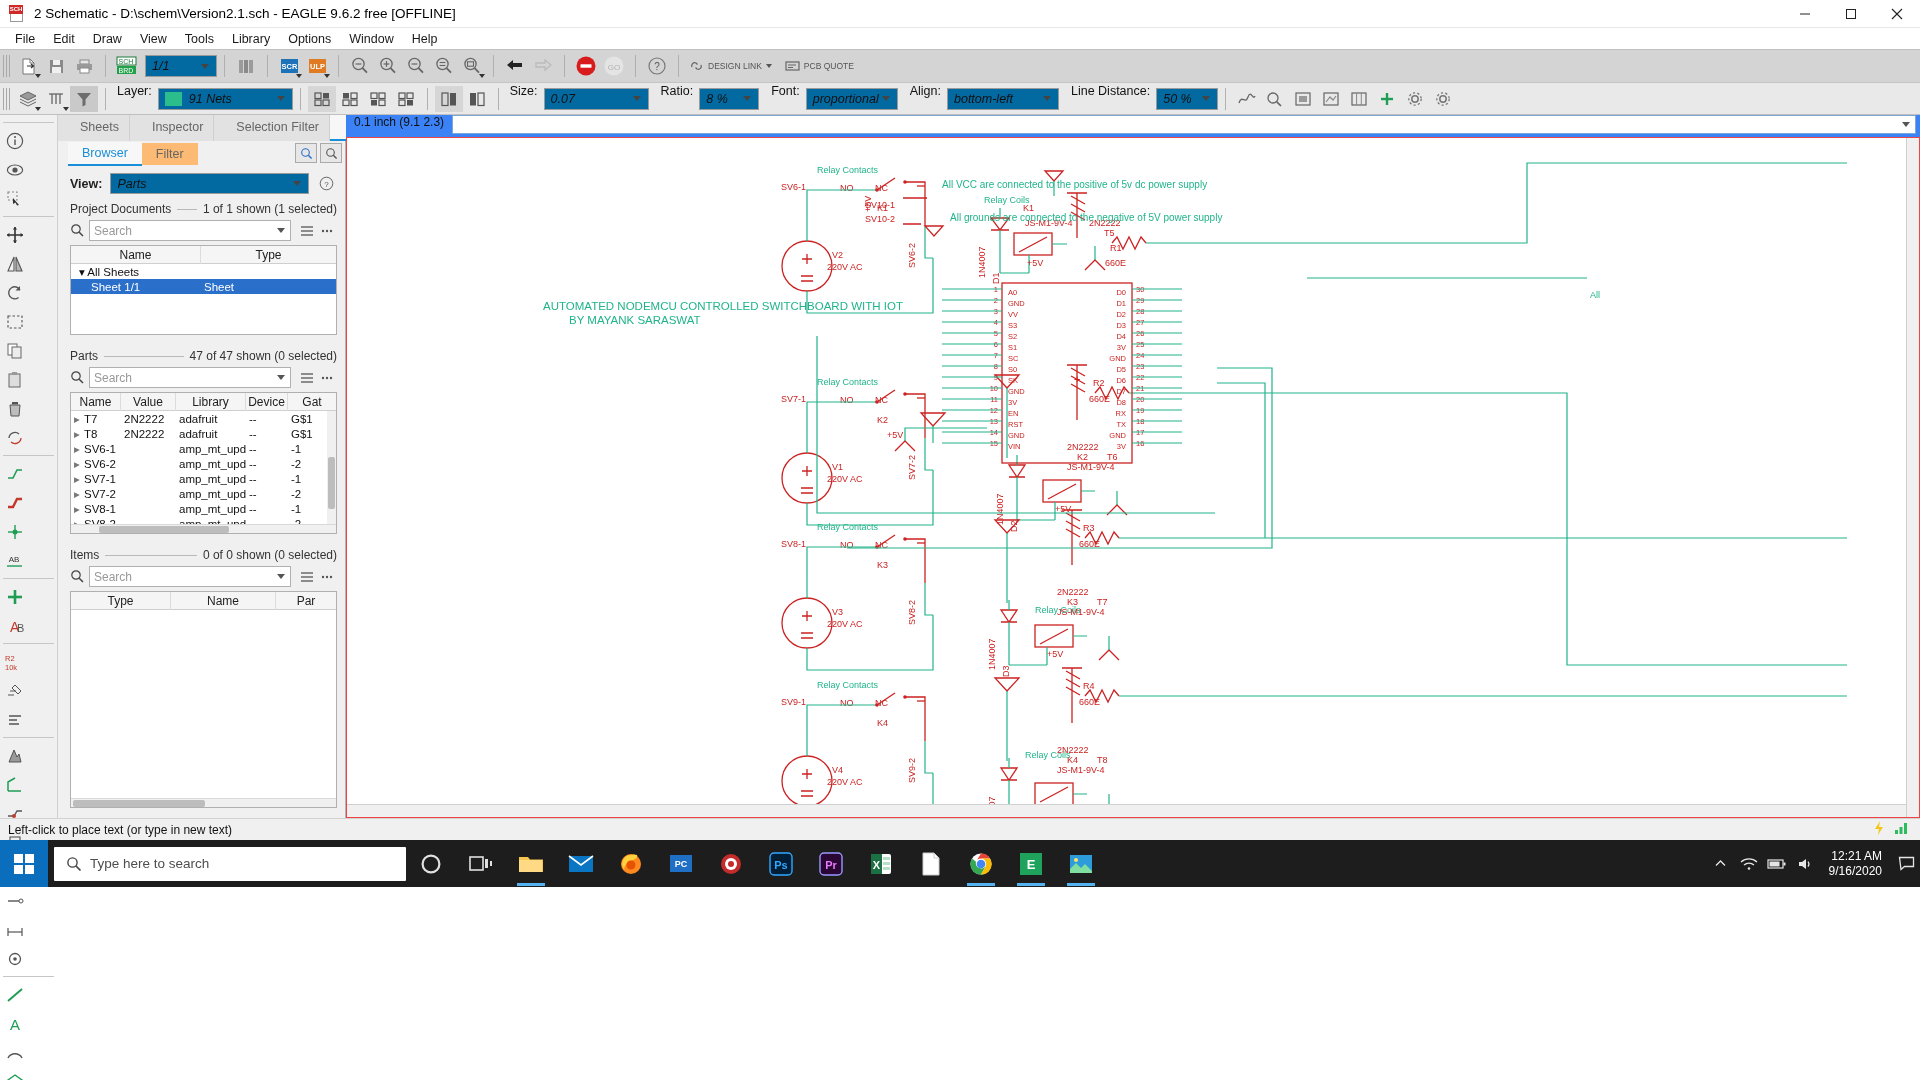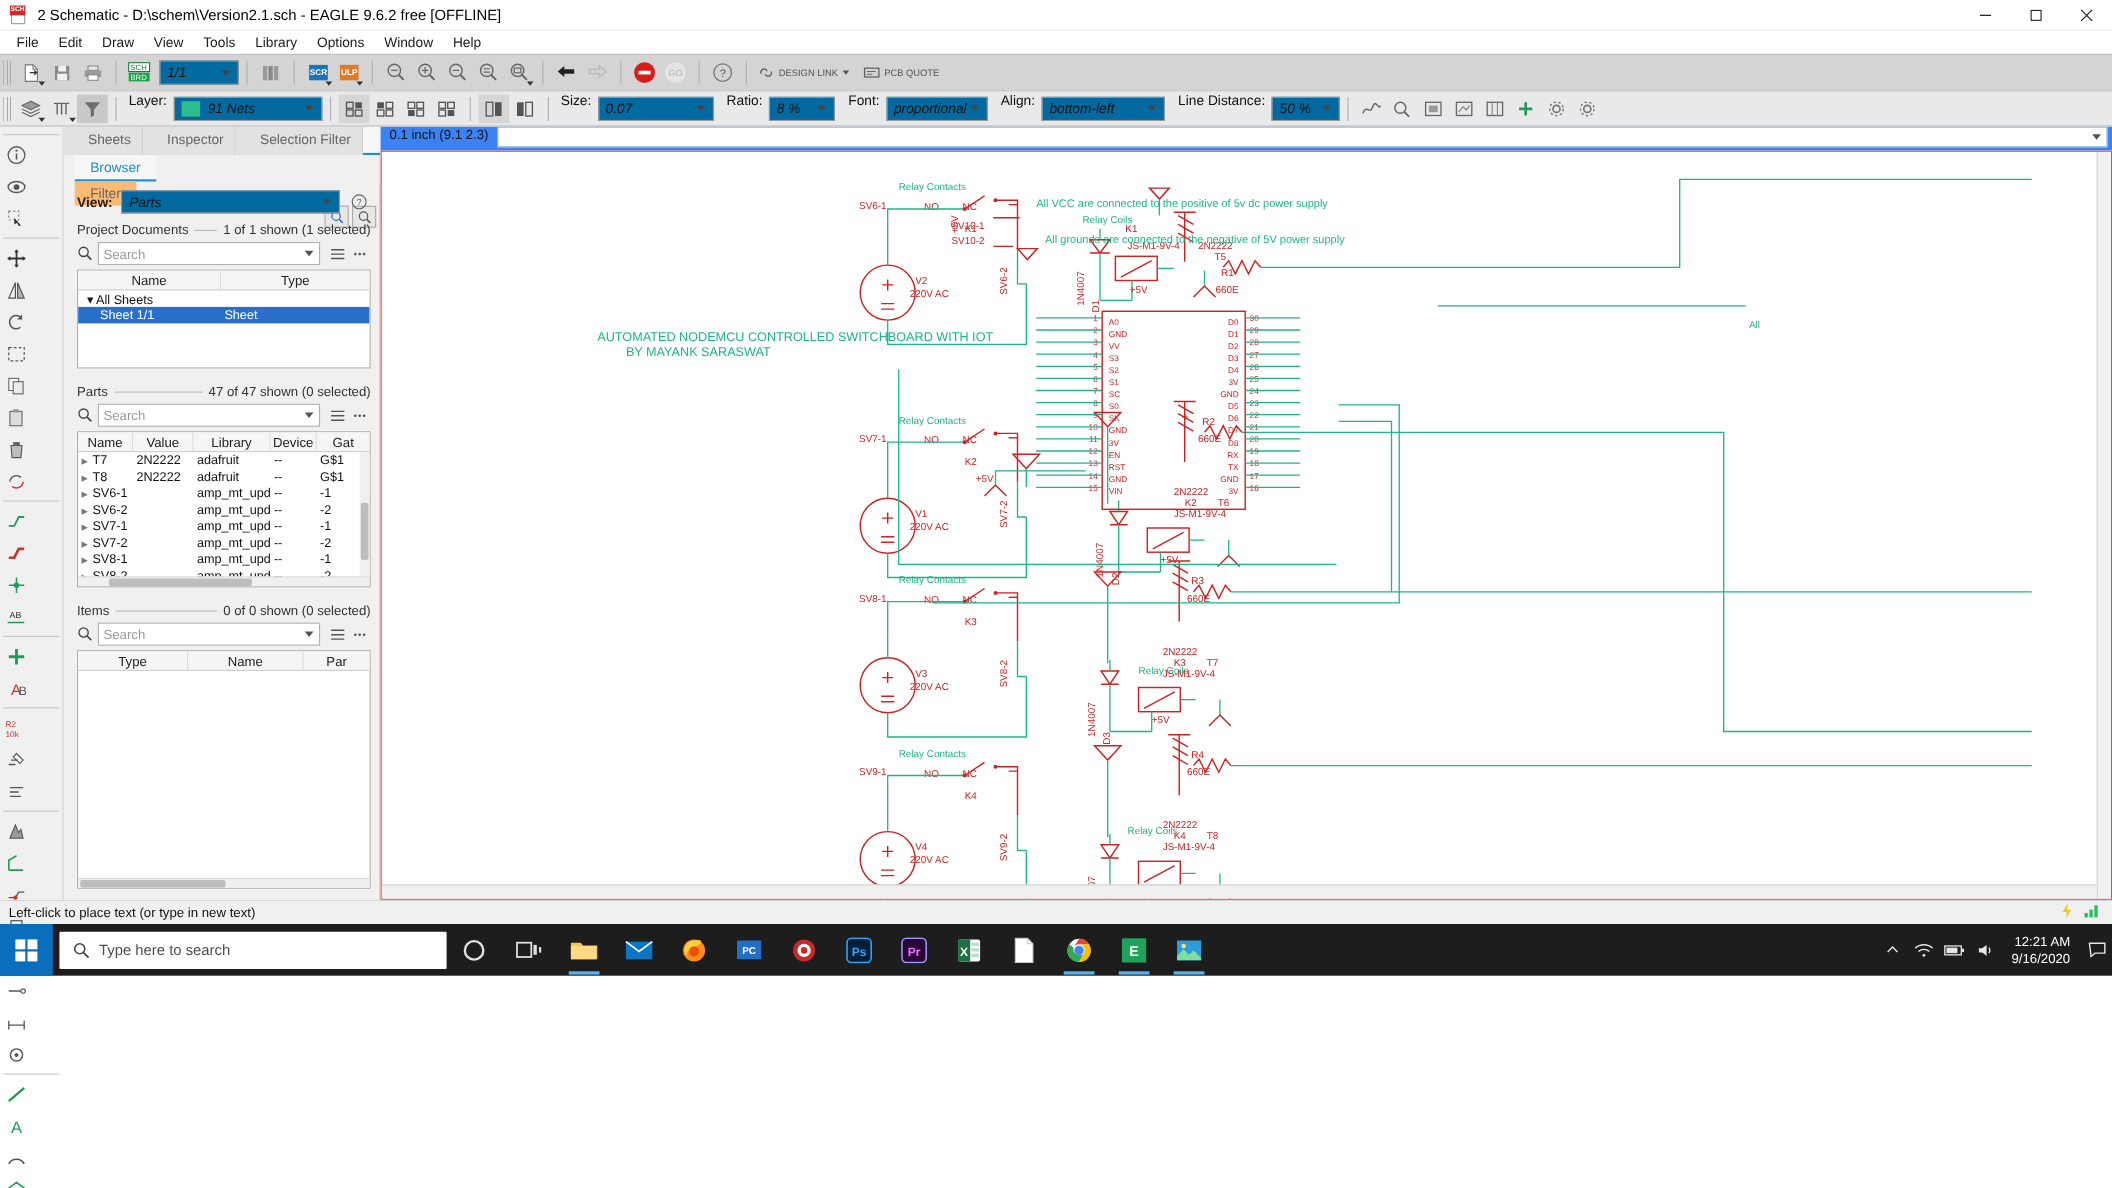--- a/index.html
+++ b/index.html
@@ -58,21 +58,21 @@
 
   
   #dmpanel { width:288px; background:#f0f0f0; border-right:1px solid #b5b5b5;
     display:flex; flex-direction:column; }
   #dmtabs { display:flex; height:26px; background:#f0f0f0; }
   #dmtabs .tab { font-size:12.5px; color:#666; padding:5px 10px 4px 22px;
     background:#e2e2e2; border-right:1px solid #d0d0d0; white-space:nowrap; }
   #dmtabs .tab.active { color:#1a8fd8; background:#f7f7f7;
     border-bottom:2px solid #1a8fd8; }
   #subtabs { display:flex; height:26px; background:#f0f0f0; padding-left:10px;
-    align-items:flex-start;flex-direction:column; }
+    align-items:center; }
   #subtabs .stab { font-size:12.5px; color:#666; padding:4px 14px;
     background:#fdba74; white-space:nowrap; }
   #subtabs .stab.active { color:#1a8fd8; background:#f7f7f7;
     border-bottom:2px solid #1a8fd8; }
   #subtabs .stright { margin-left:auto; display:flex; padding-bottom:2px;}
   #subtabs .sbtn { width:22px;height:20px;border:1px solid #aaa;background:#e7e7e7;
     display:flex;align-items:center;justify-content:center;margin-right:3px;}
   .dmrow { display:flex; align-items:center; padding:6px 8px 4px 8px; }
   .dmrow .lbl { font-size:12.5px; font-weight:bold; color:#222; margin-right:8px;}
   .grouphdr { display:flex; align-items:center; font-size:12px; color:#333;

